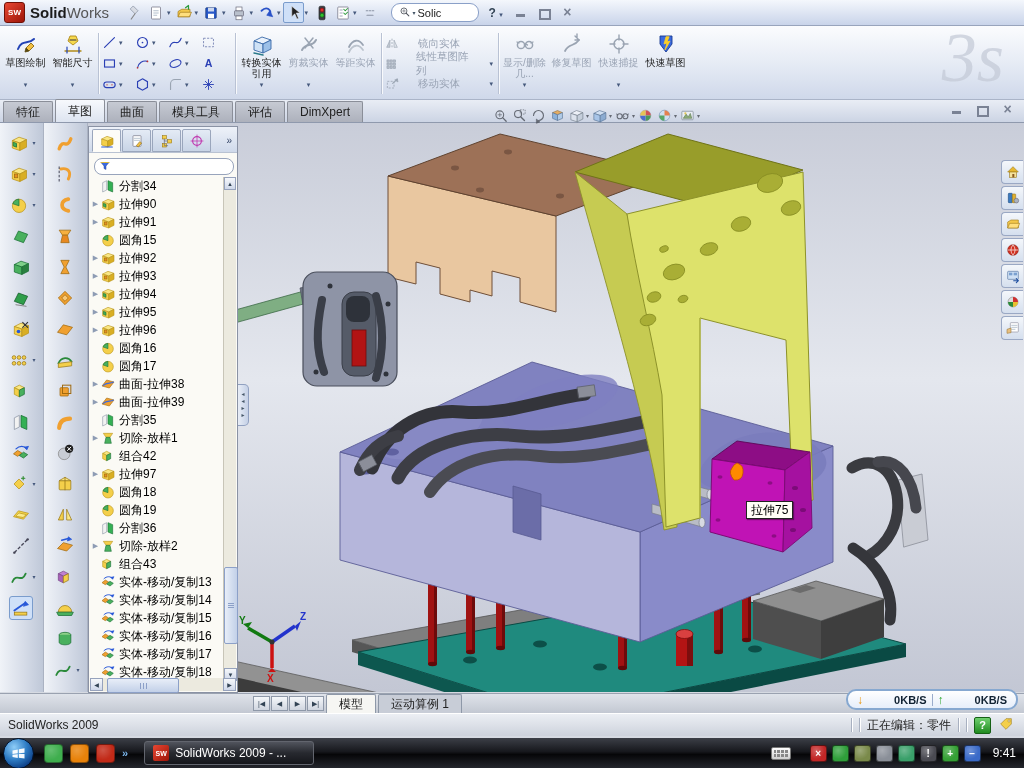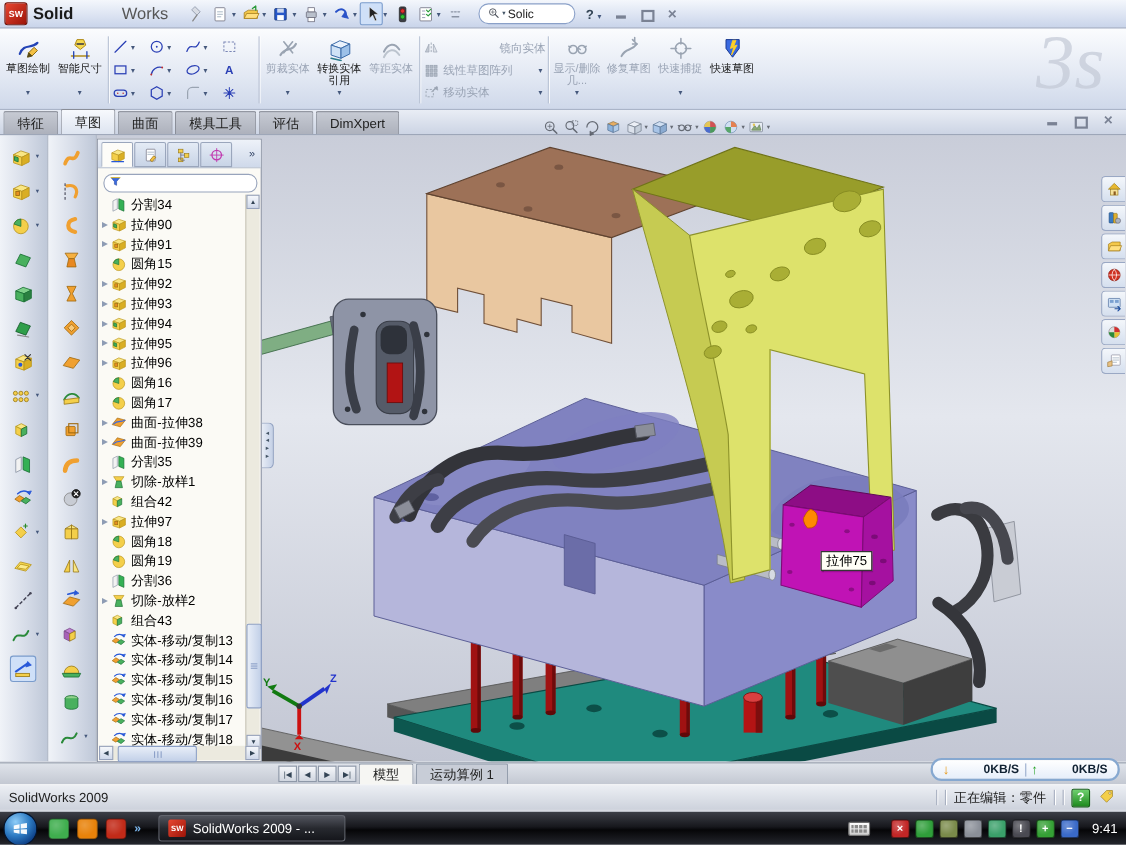--- a/index.html
+++ b/index.html
@@ -7,21 +7,21 @@
     font-family:"Liberation Sans","DejaVu Sans",sans-serif;background:#d6dae2;}
   
   .menubar{position:absolute;left:0;top:0;width:1024px;height:26px;
     background:linear-gradient(#f4f7fc,#c9d4ea);border-bottom:1px solid #98a4bc;
     display:flex;align-items:center;box-sizing:border-box;}
   .logo{display:flex;align-items:center;gap:5px;padding:0 8px 0 4px;}
   .swcube{width:19px;height:19px;border-radius:3px;color:#fff;font-size:8px;font-weight:bold;
     background:linear-gradient(135deg,#e84732,#9c1408);display:flex;align-items:center;justify-content:center;
     border:1px solid #701006;}
   .logotext{font-size:15px;color:#1a1a1a;}
-  .logotext b{font-weight:bold;} .logotext span{color:#555;padding-left:44px;}
+  .logotext b{font-weight:bold;} .logotext span{color:#555;}
   .menus{display:flex;}
   .menu{padding:5px 10px;font-size:12px;color:#111;cursor:default;}
   .stdbar{display:flex;align-items:center;margin-left:8px;}
   .tbi{width:21px;height:21px;display:flex;align-items:center;justify-content:center;border-radius:2px;}
   .tbi.pressed{background:#cfe0f8;border:1px solid #7a9ccc;box-sizing:border-box;}
   .tbarrow{font-size:7px;color:#45587c;margin:0 3px 0 0;}
   .searchpill{margin-left:10px;width:74px;height:17px;border:1px solid #8aa0c8;border-radius:9px;background:#fff;
     display:flex;align-items:center;font-size:11px;color:#222;padding:0 6px;gap:2px;}
   .helpq{font-size:12px;color:#345;margin-left:10px;font-weight:bold;}
   .winbtns{display:flex;gap:10px;margin-left:12px;margin-right:8px;}
@@ -36,21 +36,21 @@
   .vsep{width:1px;background:#b9c2d4;margin:5px 2px;box-shadow:1px 0 0 rgba(255,255,255,.8);}
   .rbtn{width:47px;display:flex;flex-direction:column;align-items:center;padding-top:2px;}
   .rbtn .ric{height:27px;display:flex;align-items:center;justify-content:center;}
   .rbtn .rlb{font-size:10px;line-height:11px;height:23px;text-align:center;color:#1a1a1a;width:44px;overflow:hidden;}
   .rbtn.dis .rlb{color:#9aa4b5;}
   .rbtn .rar{font-size:7px;color:#45587c;height:9px;line-height:9px;}
   .sgrid{display:grid;grid-template-columns:repeat(4,33px);grid-auto-rows:21px;align-content:center;}
   .scell{display:flex;align-items:center;}
   .scell .tbarrow{margin:0;}
   .smrows{display:flex;flex-direction:column;justify-content:center;gap:1px;}
-  .smrow{display:flex;align-items:center;height:19px;font-size:10.5px;color:#9aa4b5;gap:3px;width:112px;justify-content:space-between;}
+  .smrow{display:flex;align-items:center;height:19px;font-size:10.5px;color:#9aa4b5;gap:18px;width:112px;}
   .watermark{position:absolute;right:20px;top:18px;font-family:"Liberation Serif","DejaVu Serif",serif;
     font-style:italic;font-size:70px;color:#c3c9d6;opacity:.7;pointer-events:none;}
   
   .tabsbar{position:absolute;left:0;top:100px;width:1024px;height:23px;
     background:linear-gradient(#e9edf5,#ccd4e4);border-bottom:1px solid #8f99ad;
     display:flex;align-items:flex-end;padding-left:3px;box-sizing:border-box;}
   .ctab{height:20px;padding:0 12px;font-size:12px;display:flex;align-items:center;color:#222;
     background:linear-gradient(#c6cad3,#adb1bc);border:1px solid #8a8e98;border-bottom:none;
     margin-right:2px;border-radius:2px 2px 0 0;}
   .ctab.active{background:linear-gradient(#f7f9fd,#dde4f0);height:22px;}
@@ -346,40 +346,40 @@
           </svg>
           <span class="tbarrow" style="margin-left:1px">▾</span>
         </div>
         <div class="scell">
           <svg width="17" height="17" viewBox="0 0 24 24">
             <path d="M12 5 V19 M5 12 H19 M7.5 7.5 L16.5 16.5 M16.5 7.5 L7.5 16.5" fill="none" stroke="#2a3fb5" stroke-width="1.3" stroke-linecap="round" stroke-linejoin="round"></path>
           </svg>
         </div>
       </div>
       <div class="vsep"></div>
-      <div class="rbtn dis">
-        <div class="ric">
-          <svg width="24" height="24" viewBox="0 0 24 24">
-            <path d="M5 18 C9 10 15 16 19 8" fill="none" stroke="#9aa4b2" stroke-width="2" stroke-linecap="round" stroke-linejoin="round"></path>
-            <path d="M8 6 L16 16 M16 6 L8 16" fill="none" stroke="#9aa4b2" stroke-width="1.5" stroke-linecap="round" stroke-linejoin="round"></path>
-          </svg>
-        </div>
-        <div class="rlb">剪裁实体</div>
-        <div class="rar">▾</div>
-      </div>
       <div class="rbtn">
         <div class="ric">
           <svg width="24" height="24" viewBox="0 0 24 24">
             <polygon points="4,9 12,5 21,8 13,12" fill="#eaf2fc" stroke="#3a6aa8" stroke-width="0.9"></polygon>
             <polygon points="4,9 13,12 13,21 4,18" fill="#cfe2f6" stroke="#3a6aa8" stroke-width="0.9"></polygon>
             <polygon points="13,12 21,8 21,17 13,21" fill="#9cc0e8" stroke="#3a6aa8" stroke-width="0.9"></polygon>
             <path d="M4 21 L13 23" fill="none" stroke="#2a7a8a" stroke-width="1.5" stroke-linecap="round" stroke-linejoin="round"></path>
           </svg>
         </div>
         <div class="rlb">转换实体引用</div>
+        <div class="rar">▾</div>
+      </div>
+      <div class="rbtn dis">
+        <div class="ric">
+          <svg width="24" height="24" viewBox="0 0 24 24">
+            <path d="M5 18 C9 10 15 16 19 8" fill="none" stroke="#9aa4b2" stroke-width="2" stroke-linecap="round" stroke-linejoin="round"></path>
+            <path d="M8 6 L16 16 M16 6 L8 16" fill="none" stroke="#9aa4b2" stroke-width="1.5" stroke-linecap="round" stroke-linejoin="round"></path>
+          </svg>
+        </div>
+        <div class="rlb">剪裁实体</div>
         <div class="rar">▾</div>
       </div>
       <div class="rbtn dis">
         <div class="ric">
           <svg width="24" height="24" viewBox="0 0 24 24">
             <path d="M5 15 C9 7 15 7 19 13" fill="none" stroke="#9aa4b2" stroke-width="1.8" stroke-linecap="round" stroke-linejoin="round"></path>
             <path d="M5 20 C9 12 15 12 19 18" fill="none" stroke="#bcc4ce" stroke-width="1.8" stroke-linecap="round" stroke-linejoin="round"></path>
           </svg>
         </div>
         <div class="rlb">等距实体</div>

